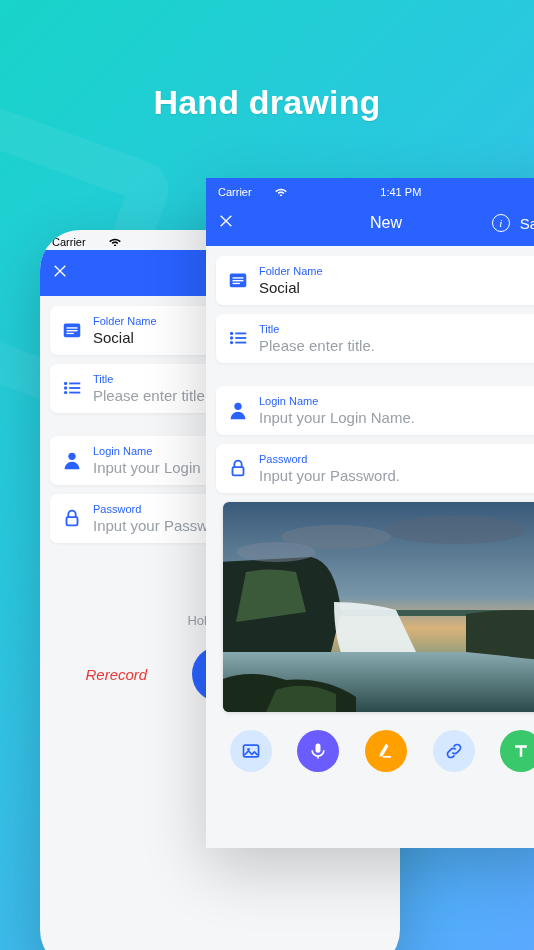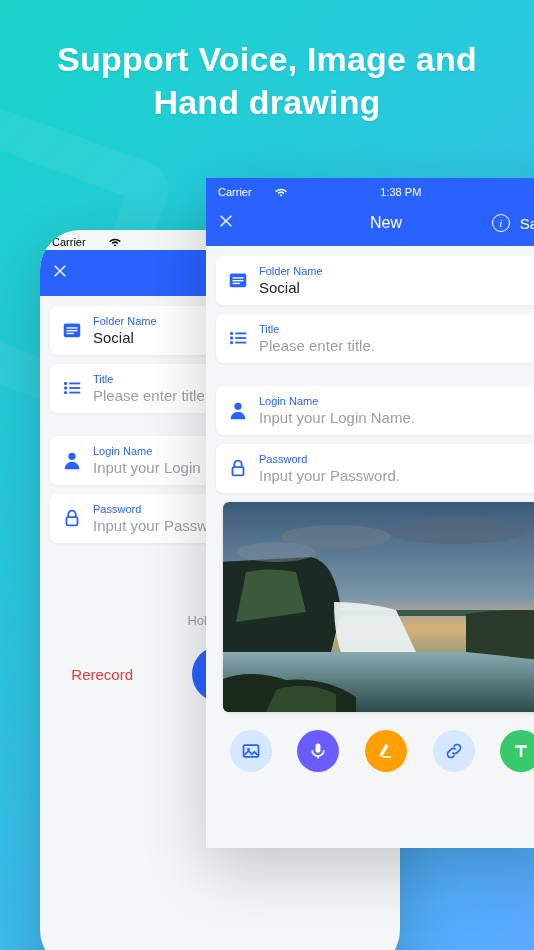--- a/index.html
+++ b/index.html
@@ -181,20 +181,22 @@
   .rec-row {
     display:flex;
     align-items:center;
     justify-content:space-around;
     margin-top: 18px;
     padding: 0 6px;
   }
   .rec-text {
     font-size:15px;
     width:90px;
+    text-align:center;
+    font-style:italic;
   }
   .rec-text.red { color:#e53935; }
   .rec-text.blue { color:#2962ff; }
   .mic-big {
     width:56px; height:56px;
     background:#2962ff;
     border-radius:50%;
     display:flex;
     align-items:center;
     justify-content:center;
@@ -209,21 +211,21 @@
 
   
   .phone-back .field-value { white-space:nowrap; overflow:hidden; text-overflow:clip; }
 </style>
 </head>
 <body>
 
 <div class="bg-deco"></div>
 
 <div class="promo-heading">
-  <span>Support Voice, Image and</span><br>
+  <br>
   <span>Hand drawing</span>
 </div>
 
 <div class="phone phone-back">
   <div class="status-bar">
     <div class="status-left">
       <span>Carrier</span>
       <span class="wifi-icon">
         <svg viewBox="0 0 24 16">
             <path fill="#000" d="M12 14a2 2 0 100 4 2 2 0 000-4zm0-5c-2.2 0-4.2.9-5.7 2.3l1.9 1.9C9.2 12.2 10.5 11.6 12 11.6s2.8.6 3.8 1.6l1.9-1.9C16.2 9.9 14.2 9 12 9zm0-5C8.1 4 4.6 5.6 2 8.2l1.9 1.9C6 8 8.9 6.7 12 6.7s6 1.3 8.1 3.4L22 8.2C19.4 5.6 15.9 4 12 4z"></path>
@@ -318,21 +320,21 @@
 <div class="phone phone-front">
   <div class="status-bar">
     <div class="status-left">
       <span>Carrier</span>
       <span class="wifi-icon">
         <svg viewBox="0 0 24 16">
             <path fill="#fff" d="M12 14a2 2 0 100 4 2 2 0 000-4zm0-5c-2.2 0-4.2.9-5.7 2.3l1.9 1.9C9.2 12.2 10.5 11.6 12 11.6s2.8.6 3.8 1.6l1.9-1.9C16.2 9.9 14.2 9 12 9zm0-5C8.1 4 4.6 5.6 2 8.2l1.9 1.9C6 8 8.9 6.7 12 6.7s6 1.3 8.1 3.4L22 8.2C19.4 5.6 15.9 4 12 4z"></path>
           </svg>
       </span>
     </div>
-    <div>1:38 PM</div>
+    <div>1:41 PM</div>
     <div style="width:40px"></div>
   </div>
   <div class="nav-bar">
     <div class="nav-left">
       <span class="close-icon">
         <svg viewBox="0 0 24 24">
             <path stroke="#fff" stroke-width="2" fill="none" d="M4 4l16 16M20 4L4 20"></path>
           </svg>
       </span>
     </div>

